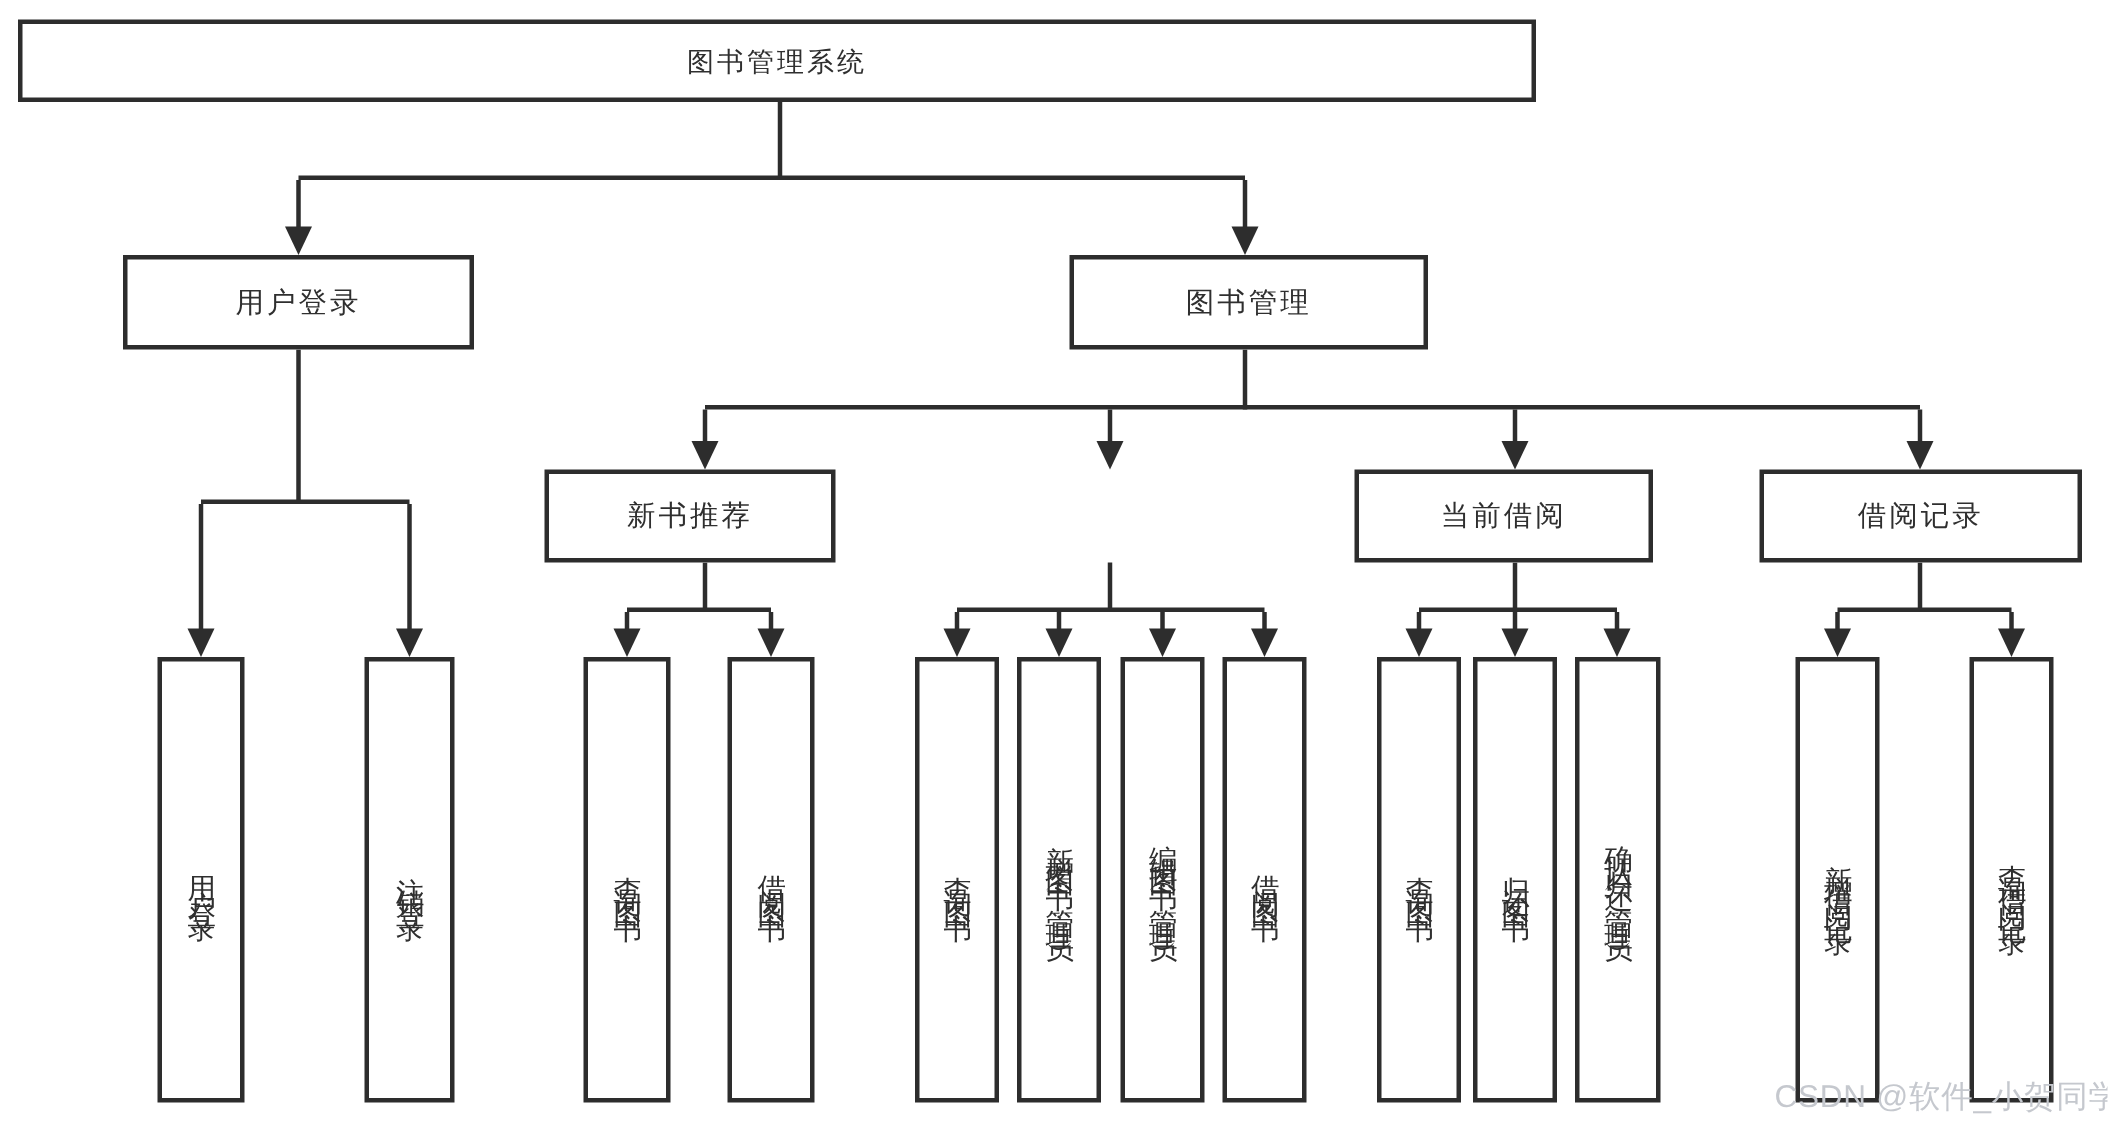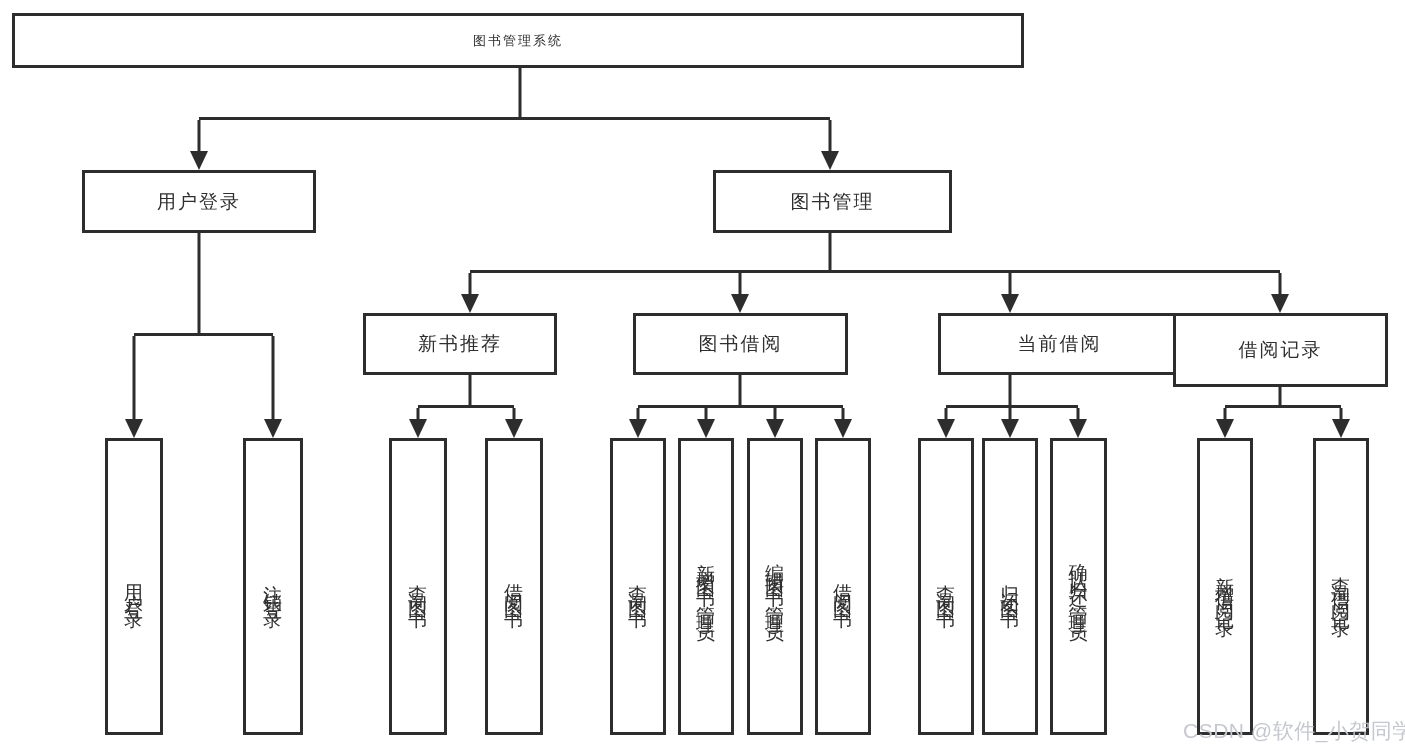--- a/index.html
+++ b/index.html
@@ -36,21 +36,21 @@
     align-items: center;
     justify-content: center;
     z-index: 2;
   }
   .box.h span {
     font-size: 19px;
     letter-spacing: 2px;
     white-space: nowrap;
     color: var(--text);
   }
-  .box.root span { font-size: 13px; }
+  .box.root span { font-size: 18px; }
   .box.v span {
     writing-mode: vertical-lr;
     text-orientation: mixed;
     font-size: 19px;
     letter-spacing: 0.45em;
     line-height: 1;
     color: var(--text);
   }
   .watermark {
     position: absolute;
@@ -136,27 +136,24 @@
   <div class="box h" style="left:82px;top:170px;width:234px;height:63px">
     <span>用户登录</span>
   </div>
   <div class="box h" style="left:713px;top:170px;width:239px;height:63px">
     <span>图书管理</span>
   </div>
 
   <div class="box h" style="left:363px;top:313px;width:194px;height:62px">
     <span>新书推荐</span>
   </div>
-  <div class="box h" style="left:633px;top:313px;width:215px;height:62px">
-    <span>图书借阅</span>
-  </div>
-  <div class="box h" style="left:938px;top:313px;width:243px;height:62px">
+  <div class="box h" style="left:903px;top:313px;width:199px;height:62px">
     <span>当前借阅</span>
   </div>
-  <div class="box h" style="left:1173px;top:313px;width:215px;height:74px">
+  <div class="box h" style="left:1173px;top:313px;width:215px;height:62px">
     <span>借阅记录</span>
   </div>
 
   <div class="box v" style="left:105px;top:438px;width:58px;height:297px">
     <span>用户登录</span>
   </div>
   <div class="box v" style="left:243px;top:438px;width:60px;height:297px">
     <span>注销登录</span>
   </div>
 

